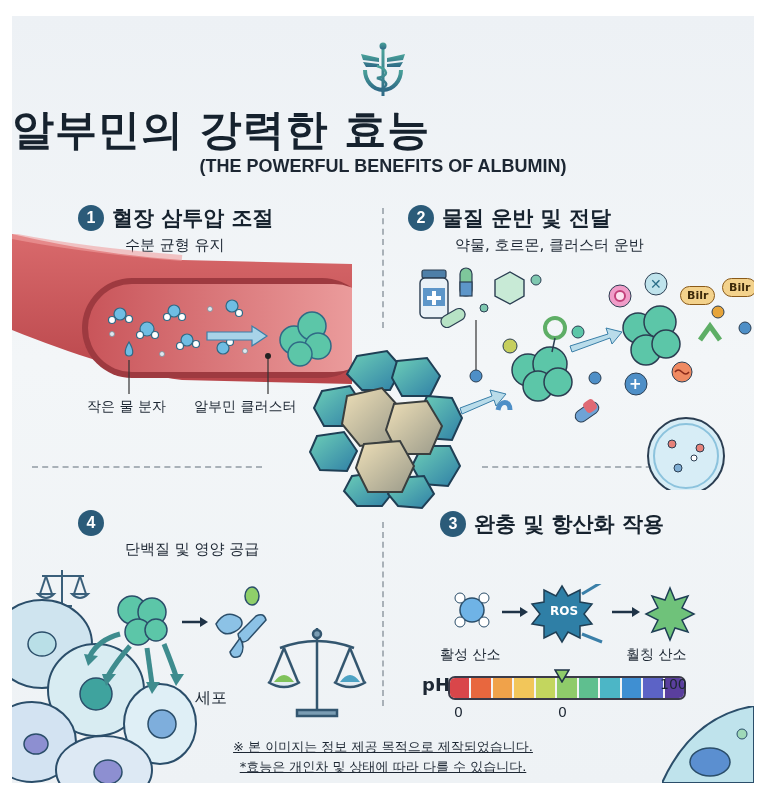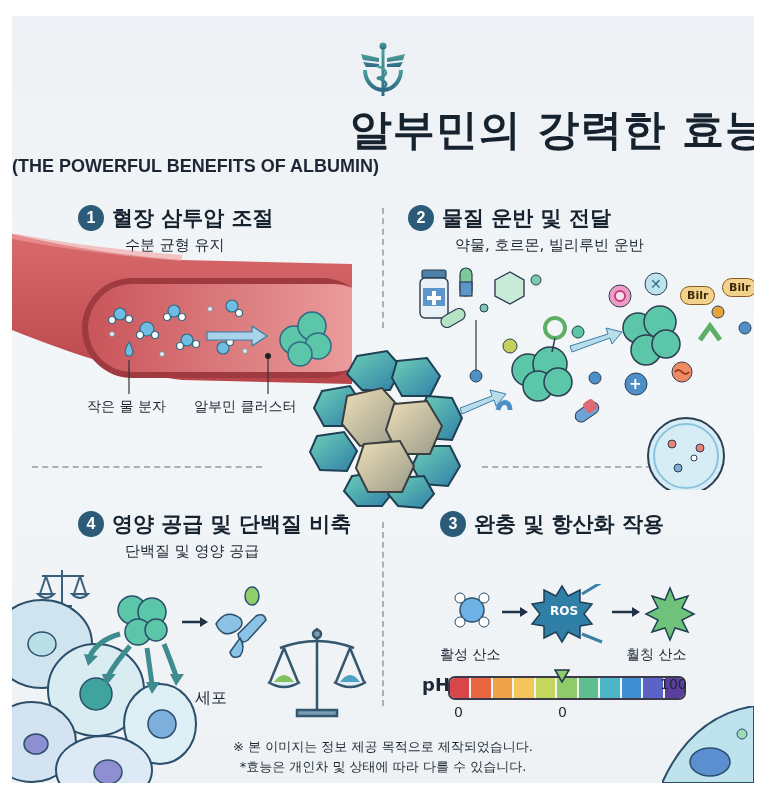--- a/index.html
+++ b/index.html
@@ -1,32 +1,32 @@
 <!DOCTYPE html>
 <html><head>
 <meta charset="utf-8">
 <style>
   html,body{margin:0;padding:0;background:#ffffff;}
   body{width:768px;height:797px;position:relative;overflow:hidden;font-family:"DejaVu Sans","Liberation Sans",sans-serif;color:#1d2733;}
   .canvas{position:absolute;left:12px;top:16px;width:742px;height:767px;background:linear-gradient(180deg,#edf1f5 0%,#f3f6f8 45%,#eef2f5 100%);overflow:hidden;}
   .abs{position:absolute;}
   .logo{left:345px;top:24px;width:52px;height:62px;}
-  .title{left:0;width:742px;top:86px;text-align:right;font-weight:bold;font-size:42px;letter-spacing:1px;color:#16222e;padding-left:14px;}
-  .subtitle{left:0;width:742px;top:140px;font-weight:bold;font-size:18px;color:#1d2733;font-family:"Liberation Sans","DejaVu Sans",sans-serif;}
+  .title{left:0;width:742px;top:86px;text-align:left;font-weight:bold;font-size:42px;letter-spacing:1px;color:#16222e;}
+  .subtitle{left:0;width:742px;top:140px;text-align:center;font-weight:bold;font-size:18px;color:#1d2733;font-family:"Liberation Sans","DejaVu Sans",sans-serif;}
   .sec-head{display:flex;align-items:center;gap:8px;}
   .badge{width:26px;height:26px;border-radius:50%;background:#2b5b79;color:#fff;font-weight:bold;font-size:16px;display:flex;align-items:center;justify-content:center;font-family:"Liberation Sans",sans-serif;}
   .sec-title{font-weight:bold;font-size:21px;color:#16222e;}
   .sec-sub{font-size:15px;color:#1d2733;margin-left:47px;margin-top:4px;}
   .dash-v{width:0;border-left:2px dashed #a9b1b8;}
   .dash-h{height:0;border-top:2px dashed #a9b1b8;}
   .lbl{font-size:14px;color:#1d2733;white-space:nowrap;}
   .ph-bar{display:flex;border:2px solid #3a3a48;border-radius:7px;overflow:hidden;height:20px;width:234px;}
   .ph-seg{flex:1;border-right:2px solid #f4f4f4;}
   .ph-seg:last-child{border-right:none;}
-  .footer{left:0;width:742px;text-align:center;font-size:13px;color:#1d2733;}
+  .footer{left:0;width:742px;text-align:center;font-size:13px;color:#1d2733;text-decoration:underline;}
 </style>
 </head>
 <body>
 
 <div class="canvas">
 
   <svg class="abs logo" viewBox="0 0 52 62">
     <defs>
         <linearGradient id="lg" x1="0" y1="0" x2="0" y2="1">
           <stop offset="0" stop-color="#4aa39a"></stop>
@@ -109,21 +109,21 @@
     <circle cx="256" cy="122" r="3" fill="#222"></circle>
   </svg>
   <div class="abs lbl" style="left:75px;top:382px;">작은 물 분자</div>
   <div class="abs lbl" style="left:182px;top:382px;">알부민 클러스터</div>
 
   <div class="abs" style="left:396px;top:188px;">
     <div class="sec-head">
       <div class="badge">2</div>
       <div class="sec-title">물질 운반 및 전달</div>
     </div>
-    <div class="sec-sub">약물, 호르몬, 빌리루빈 운반</div>
+    <div class="sec-sub">약물, 호르몬, 클러스터 운반</div>
   </div>
 
   <svg class="abs" style="left:398px;top:244px;" width="344" height="230" viewBox="0 0 344 230">
 
     <g>
       <rect x="12" y="10" width="24" height="8" rx="2" fill="#4e7fa8" stroke="#2b3e52" stroke-width="1.2"></rect>
       <rect x="10" y="18" width="28" height="40" rx="5" fill="#e9f1f7" stroke="#2b3e52" stroke-width="1.4"></rect>
       <rect x="13" y="28" width="22" height="18" fill="#5d96c9"></rect>
       <path d="M22 31 h4 v5 h5 v4 h-5 v5 h-4 v-5 h-5 v-4 h5z" fill="#fff"></path>
     </g>
@@ -205,21 +205,20 @@
     <g stroke="#3a3f3f" stroke-width="2" fill="url(#gg)">
       <polygon points="45,50 80,42 98,62 90,95 58,100 40,78"></polygon>
       <polygon points="92,58 125,55 140,80 128,108 96,108 84,84"></polygon>
       <polygon points="62,98 98,95 112,120 100,146 66,146 54,122"></polygon>
     </g>
   </svg>
 
   <div class="abs" style="left:66px;top:494px;">
     <div class="sec-head">
       <div class="badge">4</div>
-      <div class="sec-title">영양 공급 및 단백질 비축</div>
     </div>
     <div class="sec-sub">단백질 및 영양 공급</div>
   </div>
 
   <svg class="abs" style="left:0;top:548px;" width="370" height="219" viewBox="0 0 370 219">
 
     <g stroke="#3a5f7a" stroke-width="2" fill="none">
       <line x1="50" y1="6" x2="50" y2="40"></line>
         <line x1="30" y1="12" x2="72" y2="12"></line>
       <path d="M26 30 q8 8 16 0 Z" fill="#d8e6ef"></path>

